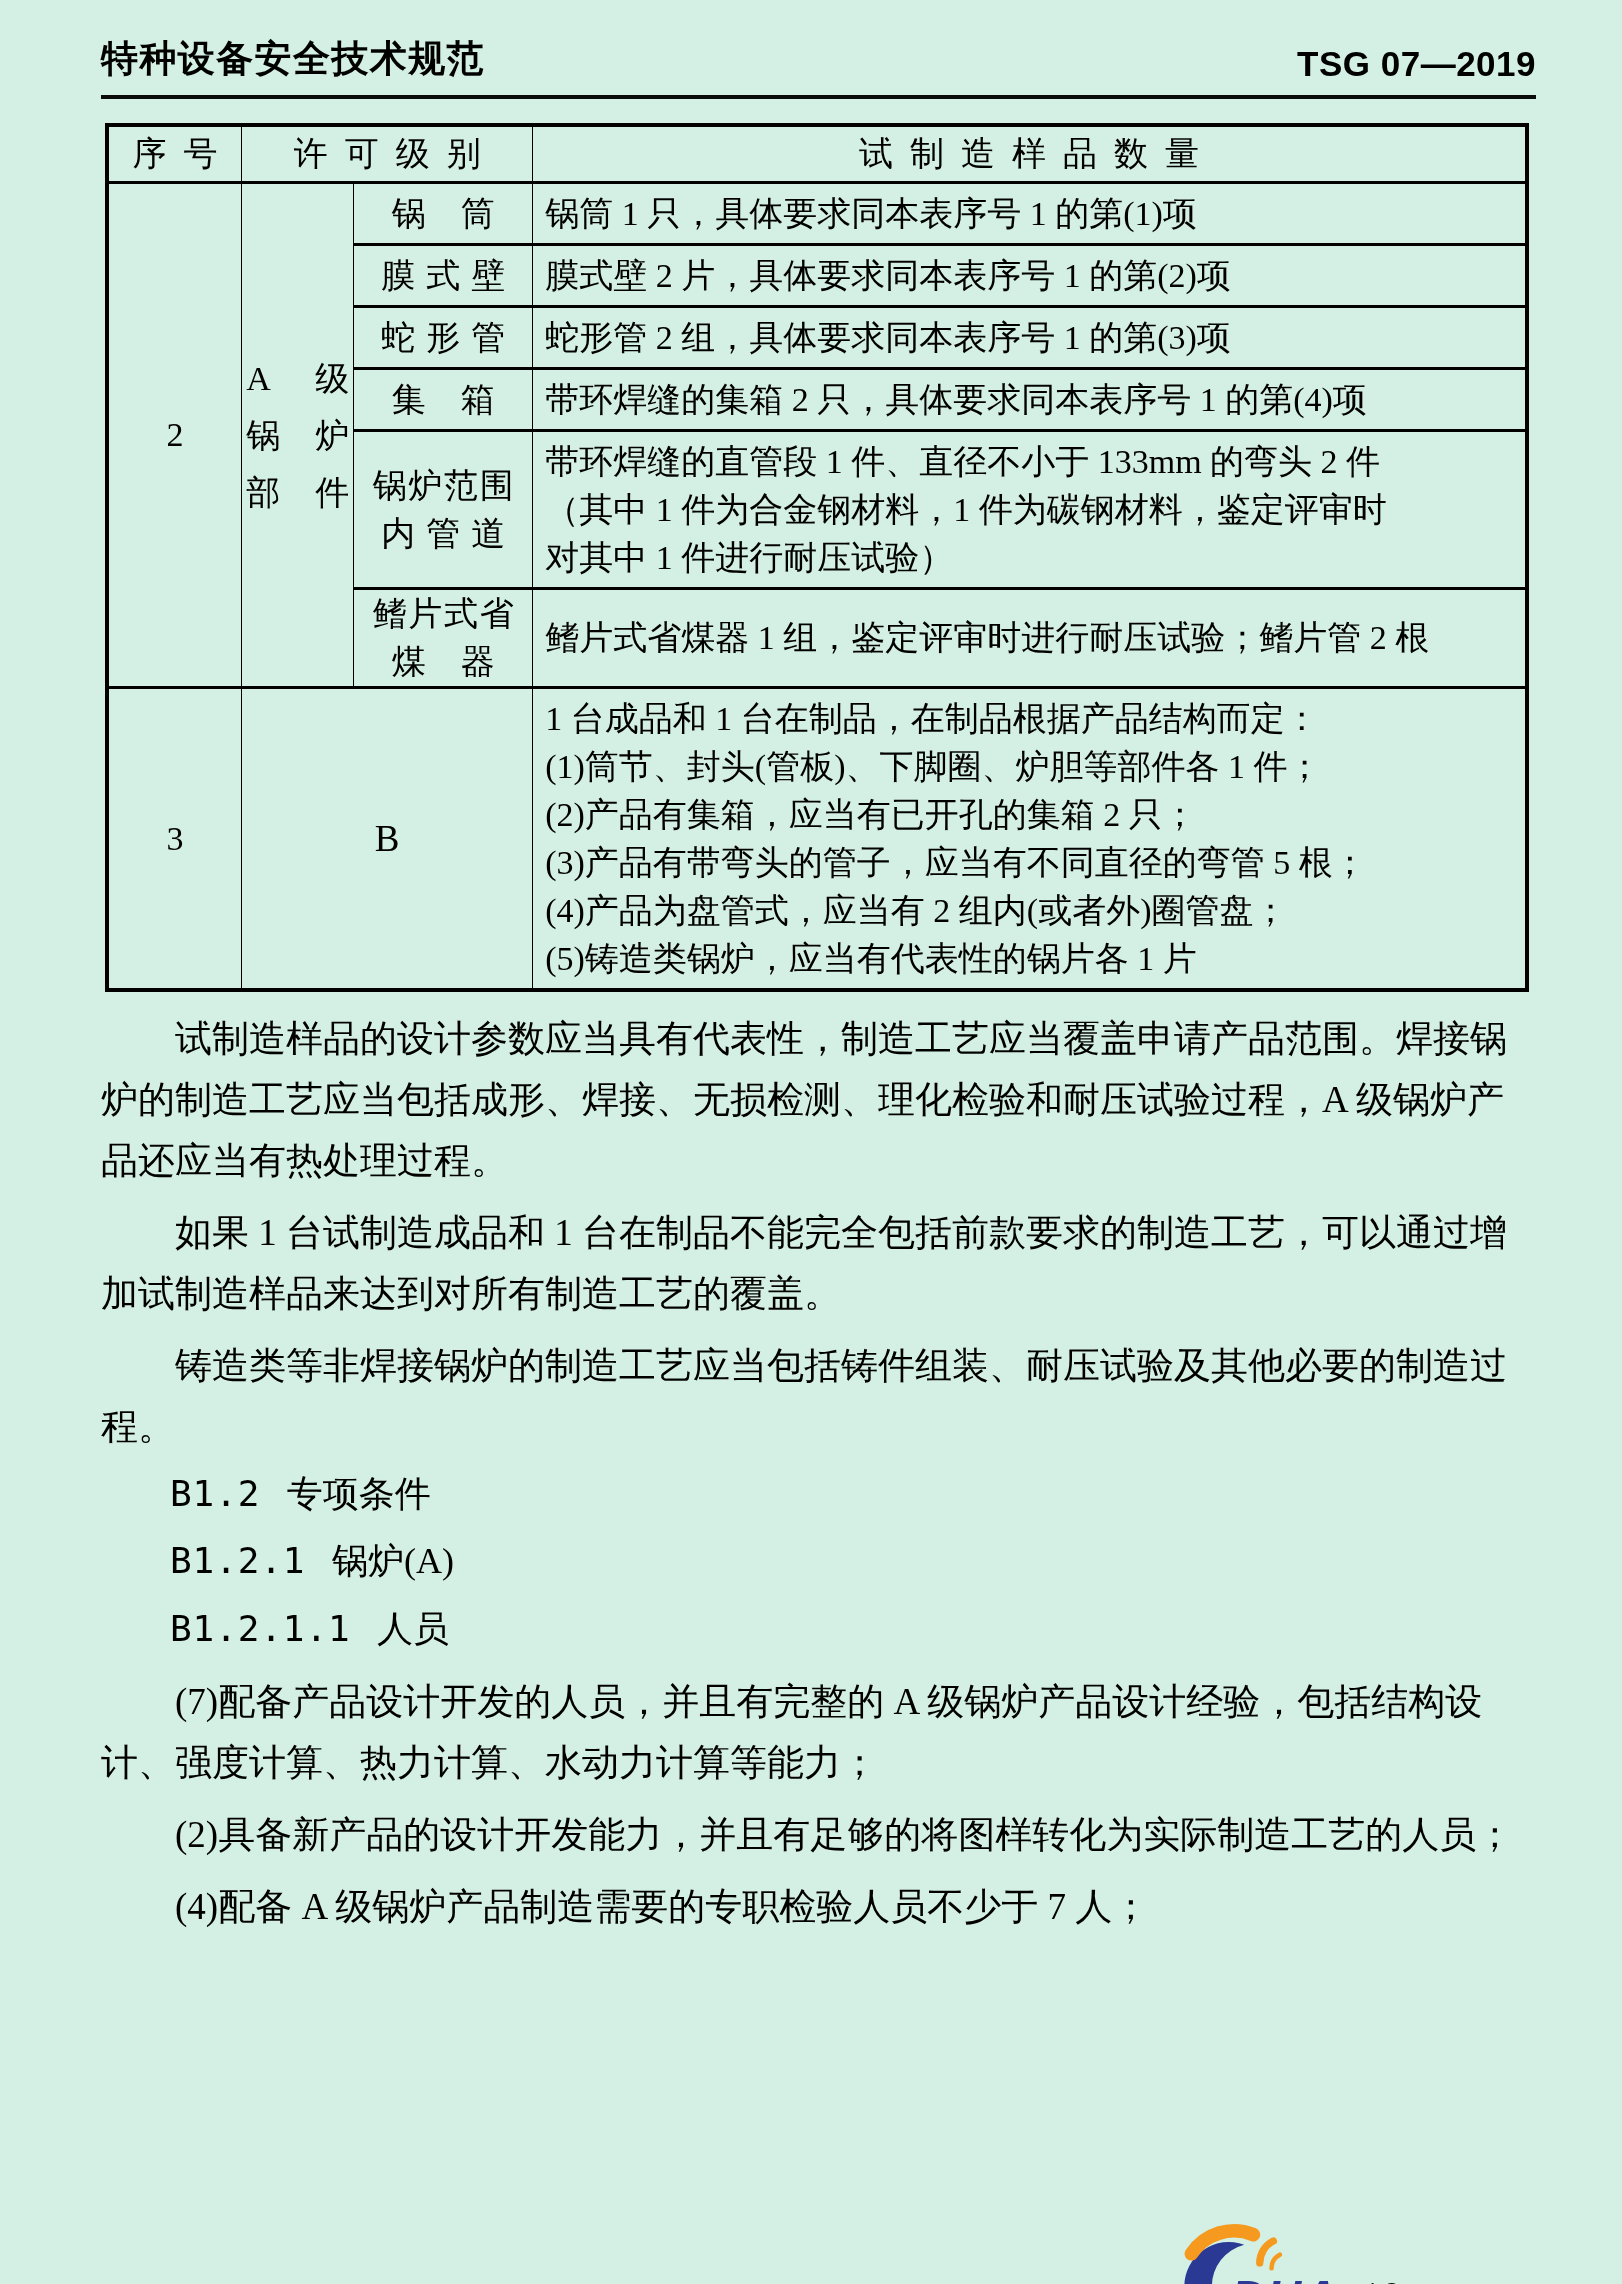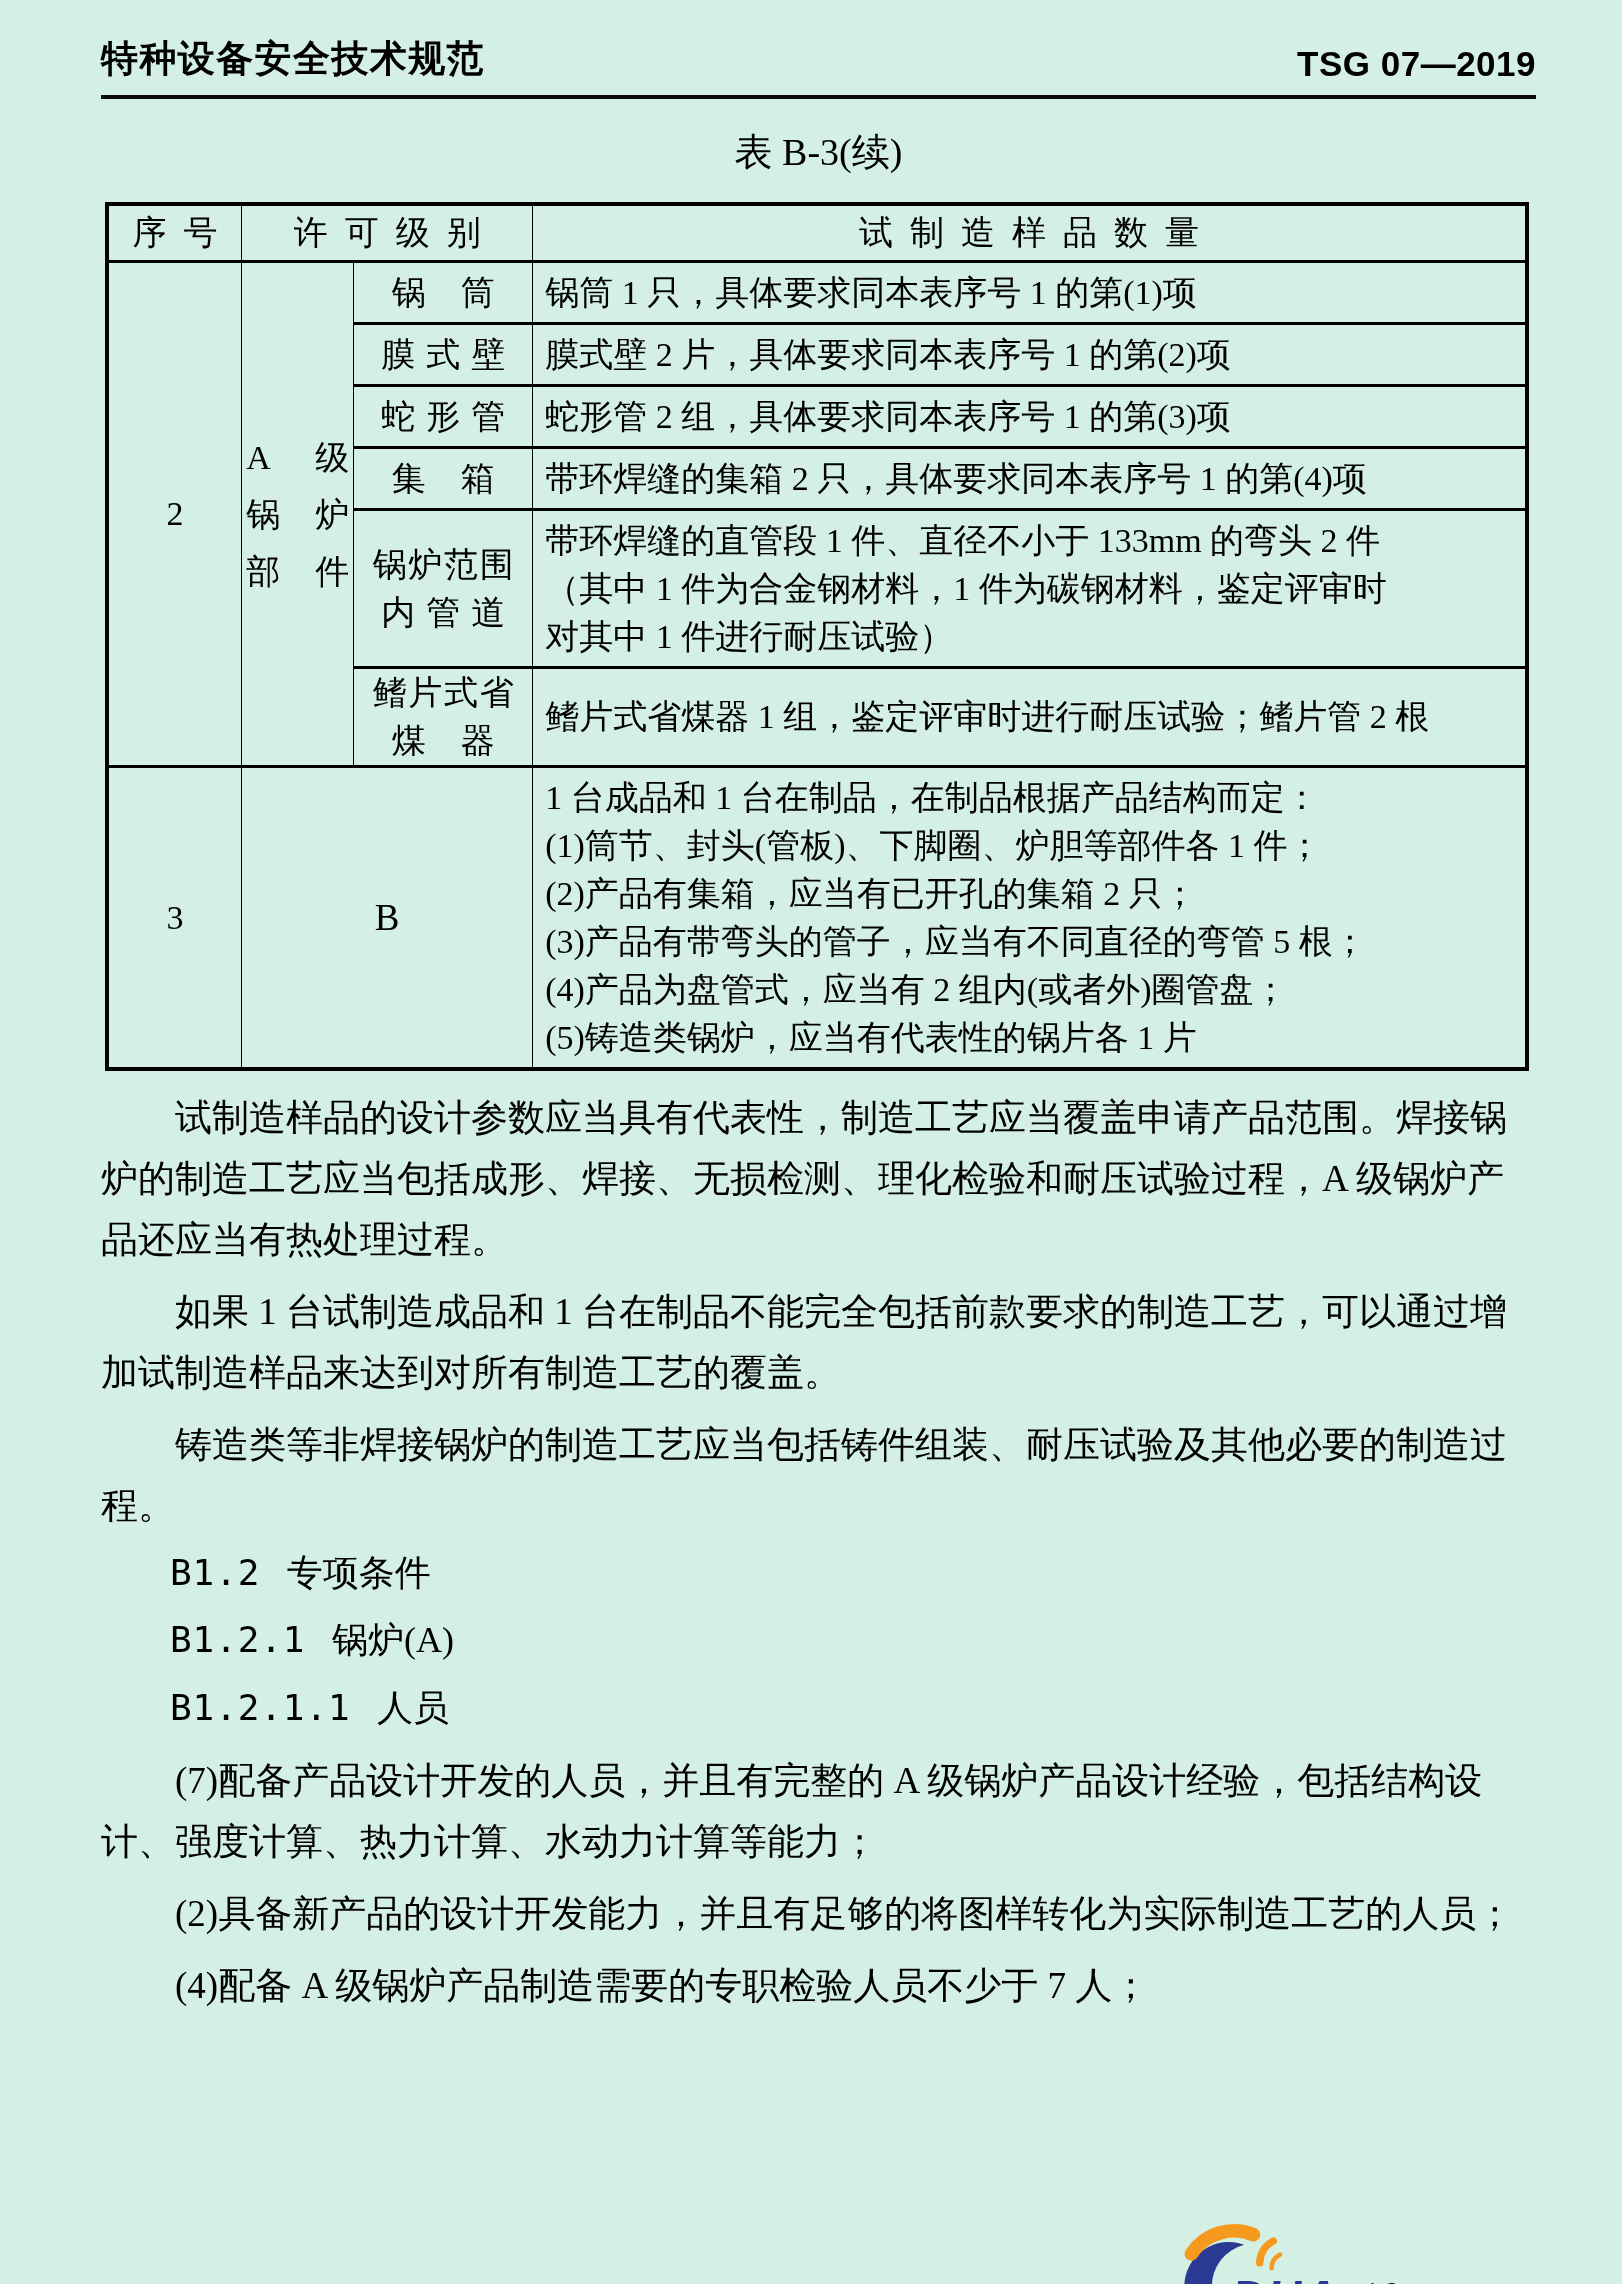--- a/index.html
+++ b/index.html
@@ -57,21 +57,20 @@
 
 <div class="page">
   <div class="content">
 
     <div class="tophdr">
       <span class="hl">特种设备安全技术规范</span>
       <span class="hr">TSG 07—2019</span>
     </div>
     <div class="rule"></div>
 
-    <div class="tbl-title">表 B-3(续)</div>
 
     <table>
       <colgroup>
         <col style="width:135px">
           <col style="width:112px">
           <col style="width:179px">
           <col style="width:994px">
       </colgroup>
       <tbody>
           <tr>

